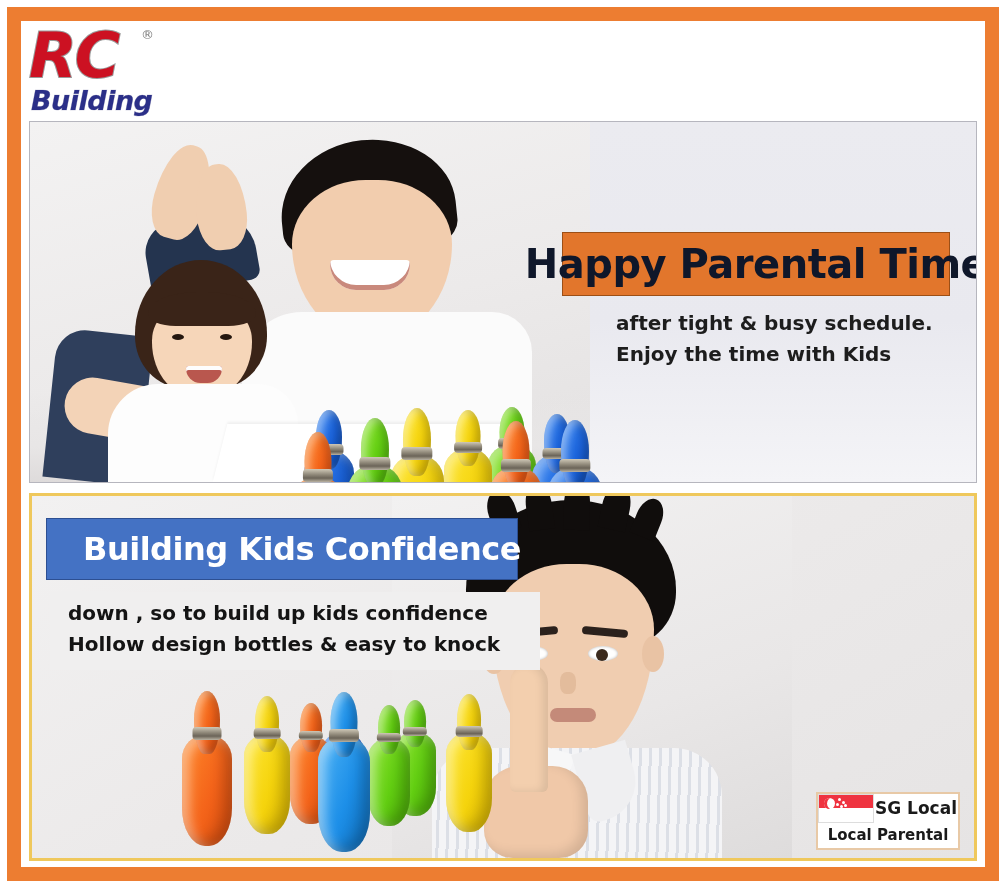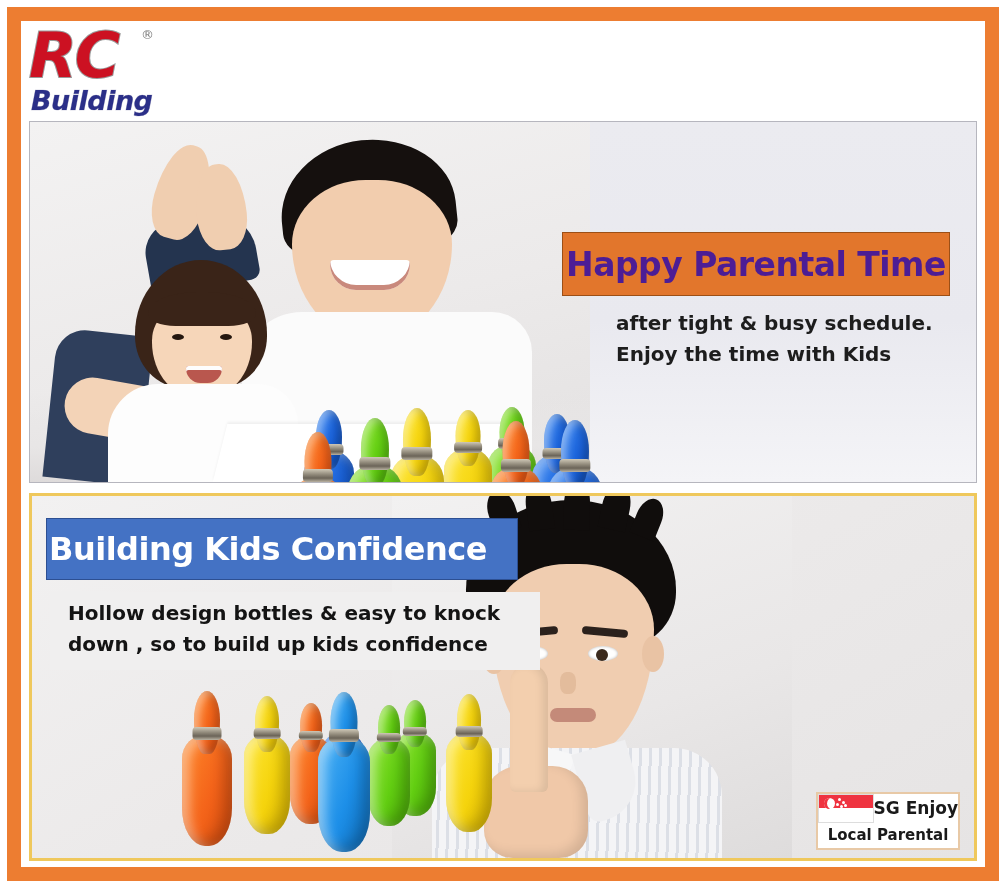--- a/index.html
+++ b/index.html
@@ -222,22 +222,22 @@
     left: 532px; top: 110px;
     width: 388px; height: 64px;
     box-sizing: border-box;
     background: #E2762C;
     border: 1px solid #9c4f16;
     display: flex;
     align-items: center;
     justify-content: center;
   }
   #banner-orange .txt {
-    color: #4c1d95;
-    font-size: 33px;
+    color: #0f172a;
+    font-size: 40px;
     font-weight: bold;
     letter-spacing: -0.5px;
     font-family: "DejaVu Sans", sans-serif;
     white-space: nowrap;
   }
   #top-body {
     position: absolute;
     left: 586px; top: 186px;
     width: 340px;
     color: #1d1d1d;
@@ -261,21 +261,21 @@
   
   #banner-blue {
     position: absolute;
     left: 14px; top: 22px;
     width: 472px; height: 62px;
     box-sizing: border-box;
     background: #4472C4;
     border: 1px solid #2d4f92;
     display: flex;
     align-items: center;
-    padding-left: 2px;
+    padding-left: 36px;
   }
   #banner-blue .txt {
     color: #ffffff;
     font-size: 32px;
     font-weight: bold;
     letter-spacing: -0.5px;
     font-family: "DejaVu Sans", sans-serif;
     white-space: nowrap;
   }
   #bottom-body {
@@ -547,22 +547,22 @@
       <div class="bp-collar-r"></div>
       <div class="bp-fist"></div>
       <div class="bp-thumb"></div>
     </div>
 
     <div id="banner-blue">
       <span class="txt">Building Kids Confidence</span>
     </div>
 
     <div id="bottom-body">
+      <span class="line">down , so to build up kids confidence</span>
       <span class="line">Hollow design bottles &amp; easy to knock</span>
-      <span class="line">down , so to build up kids confidence</span>
     </div>
 
     <div class="pins-bottom">
         <div class="pin orange" style="left: 0px; bottom: 10px; width: 50px; height: 112px; z-index: 6;">
           <div class="body">
             <div class="neck"></div>
             <div class="band"></div>
           </div>
         </div>
         <div class="pin yellow" style="left: 62px; bottom: 22px; width: 46px; height: 100px; z-index: 4;">
@@ -613,18 +613,18 @@
       <div class="sg-top">
         <div class="sg-flag">
           <div class="red"></div>
           <div class="crescent"></div>
           <div class="star s1"></div>
           <div class="star s2"></div>
           <div class="star s3"></div>
           <div class="star s4"></div>
           <div class="star s5"></div>
         </div>
-        <div class="sg-seller-txt">SG Enjoy</div>
+        <div class="sg-seller-txt">SG Local</div>
       </div>
       <div class="sg-delivery-txt">Local Parental</div>
     </div>
   </div>
 </div>
 
 </body></html>

